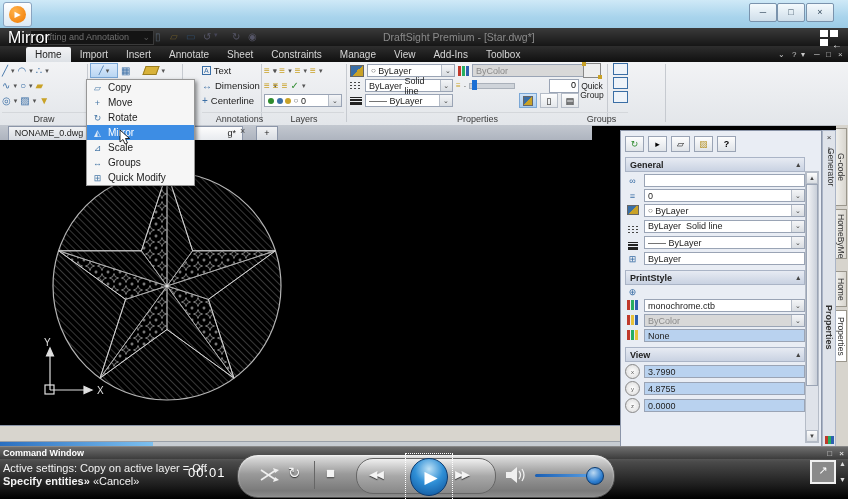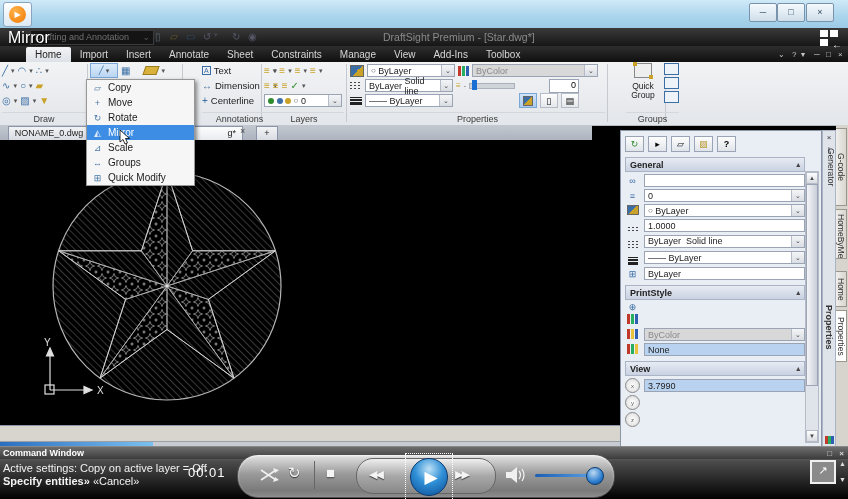--- a/index.html
+++ b/index.html
@@ -354,21 +354,21 @@
       <span style="width:60px"></span>
       <span class="minibtn hl">
           <span class="twotone" style="width:8px;height:8px"></span>
         </span>
       <span class="minibtn">▯</span>
       <span class="minibtn">▤</span>
     </div>
     <div class="plabel">Properties</div>
   </div>
 
-  <div class="panel" style="left:626px;width:53px">
+  <div class="panel" style="left:575px;width:53px">
     <div style="display:flex;gap:4px">
       <div style="text-align:center;width:34px">
         <span class="qg-ico" style="display:inline-block">
           <i style="left:-2px;top:-2px"></i><i style="right:-2px;bottom:-2px"></i></span>
         <div style="font-size:8.5px;color:#222;line-height:9px">Quick Group</div>
       </div>
       <div>
         <div class="grp-sm"></div>
         <div class="grp-sm"></div>
         <div class="grp-sm"></div>
@@ -490,29 +490,20 @@
         <span class="pico"><span class="twotone" style="width:10px;height:8px"></span></span>
       <div class="fld">
         <span style="font-size:8px;color:#555">○</span>&nbsp;
         <span>ByLayer</span>
         <span class="ca">⌄</span></div>
       </div>
     <div class="prow">
         <span class="pico"><span class="lsico" style="width:10px">
             <i></i>
             <i></i>
-          </span></span>
-      <div class="fld">
-          <span>1.0000</span>
-        </div>
-      </div>
-    <div class="prow">
-        <span class="pico"><span class="lsico" style="width:10px">
-            <i></i>
-            <i></i>
             <i></i>
           </span></span>
       <div class="fld">
         <span>ByLayer</span>&nbsp;&nbsp;<span>Solid line</span>
         <span class="ca">⌄</span></div>
       </div>
     <div class="prow">
         <span class="pico"><span class="lwico" style="width:10px">
             <i></i>
             <i></i>
@@ -534,20 +525,24 @@
     </div>
     <div class="prow">
         <span class="pico">⊕</span>
       </div>
     <div class="prow">
         <span class="pico"><span class="cbars">
             <i style="background:#c0392b"></i>
             <i style="background:#27ae60"></i>
             <i style="background:#2e5fb0"></i>
           </span></span>
+      <div class="fld">
+          <span>monochrome.ctb</span>
+        <span class="ca">⌄</span>
+        </div>
       </div>
     <div class="prow">
         <span class="pico"><span class="cbars">
             <i style="background:#c0392b"></i>
             <i style="background:#e8c23a"></i>
             <i style="background:#2e5fb0"></i>
           </span></span>
       <div class="fld dis">
           <span>ByColor</span>
         <span class="ca">⌄</span>
@@ -573,25 +568,31 @@
           <span>x</span>
         </span>
       <div class="fld hl">
           <span>3.7990</span>
         </div>
       </div>
     <div class="prow">
         <span class="vico">
           <span>y</span>
         </span>
+      <div class="fld hl">
+          <span>4.8755</span>
+        </div>
       </div>
     <div class="prow">
         <span class="vico">
           <span>z</span>
         </span>
+      <div class="fld hl">
+          <span>0.0000</span>
+        </div>
       </div>
 
     <div id="palscroll">
       <span class="sa" style="top:0">▲</span>
       <span class="thumb"></span>
       <span class="sa" style="bottom:0">▼</span>
     </div>
   </div>
 
   <div id="palstrip">

